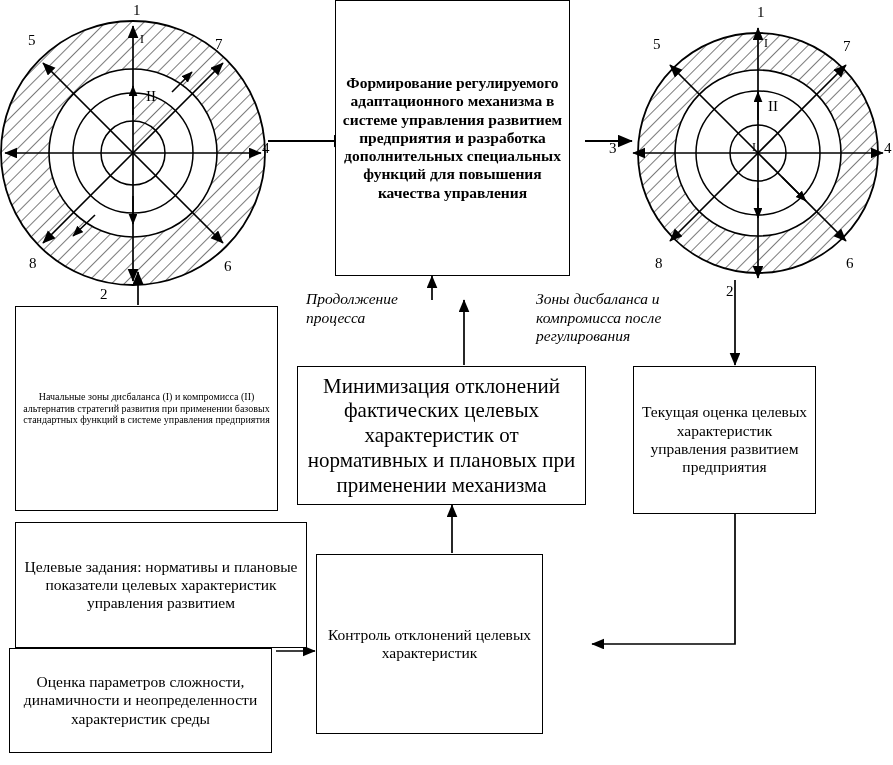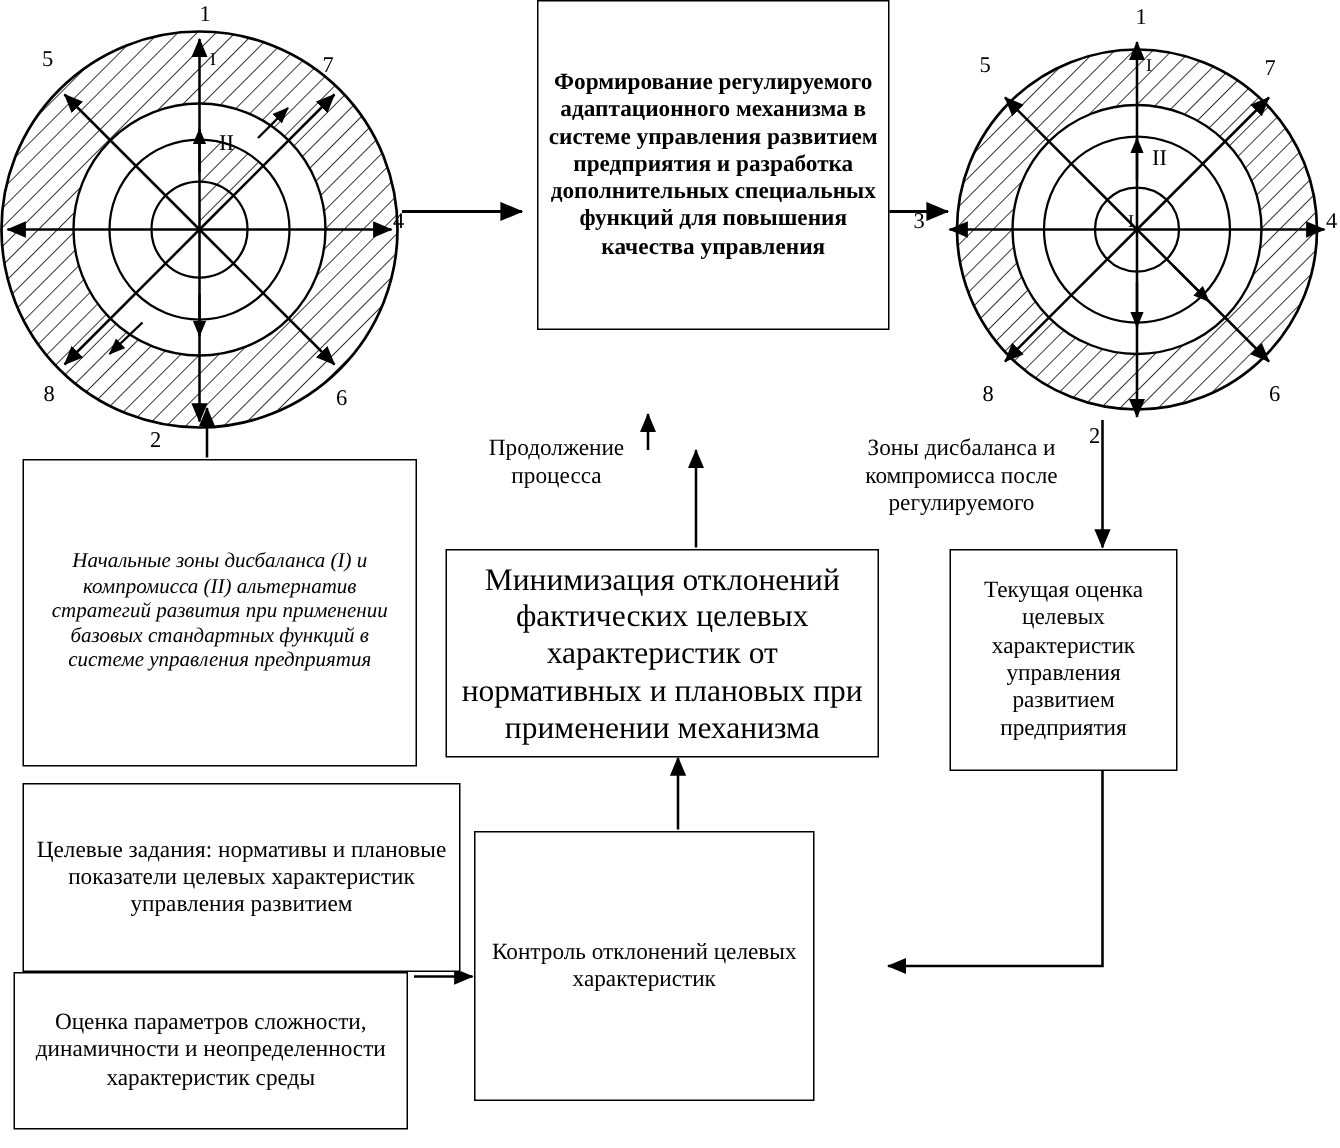--- a/index.html
+++ b/index.html
@@ -2,21 +2,21 @@
 <html><head>
 <meta charset="utf-8">
 <style>
   html,body{margin:0;padding:0;background:#fff;}
   body{font-family:"Liberation Serif", serif;color:#000;}
   #stage{position:relative;width:893px;height:765px;overflow:hidden;background:#fff;}
   .box{position:absolute;border:1.6px solid #000;background:#fff;box-sizing:border-box;
        display:flex;align-items:center;justify-content:center;text-align:center;}
   .box .txt{padding:2px 6px;line-height:1.18;}
   .bold{font-weight:bold;}
-  .lbl{position:absolute;text-align:center;line-height:1.2;}
+  .lbl{position:absolute;text-align:left;line-height:1.2;font-style:italic;}
   svg.overlay{position:absolute;left:0;top:0;width:893px;height:765px;pointer-events:none;}
   .num{position:absolute;font-size:15px;font-family:"Liberation Serif",serif;}
   .rom{position:absolute;font-size:15px;font-family:"Liberation Serif",serif;}
 </style>
 </head>
 <body>
 
 <div id="stage">
 
   <svg class="overlay" viewBox="0 0 893 765">
@@ -115,44 +115,44 @@
   <div class="num" style="left:609px;top:140px;">3</div>
   <div class="num" style="left:884px;top:140px;">4</div>
   <div class="num" style="left:653px;top:36px;">5</div>
   <div class="num" style="left:846px;top:255px;">6</div>
   <div class="num" style="left:843px;top:38px;">7</div>
   <div class="num" style="left:655px;top:255px;">8</div>
   <div class="rom" style="left:764px;top:36px;font-size:12px;">I</div>
   <div class="rom" style="left:768px;top:98px;">II</div>
   <div class="rom" style="left:752px;top:140px;font-size:12px;">I</div>
 
-  <div class="box" style="left:358px;top:0px;width:235px;height:220px;">
+  <div class="box" style="left:335px;top:0px;width:235px;height:276px;">
     <div class="txt bold" style="font-size:15.5px;">Формирование регулируемого адаптационного механизма в системе управления развитием предприятия и разработка дополнительных специальных функций для повышения качества управления</div>
   </div>
 
   <div class="box" style="left:15px;top:306px;width:263px;height:205px;">
-    <div class="txt" style="font-size:14px;font-style:italic;">Начальные зоны дисбаланса (I)  и компромисса (II) альтернатив стратегий развития при применении базовых стандартных функций в системе управления предприятия</div>
+    <div class="txt" style="font-size:10px;">Начальные зоны дисбаланса (I)  и компромисса (II) альтернатив стратегий развития при применении базовых стандартных функций в системе управления предприятия</div>
   </div>
 
   <div class="box" style="left:15px;top:522px;width:292px;height:126px;">
     <div class="txt" style="font-size:15.5px;">Целевые задания: нормативы и плановые показатели целевых характеристик управления развитием</div>
   </div>
 
   <div class="box" style="left:9px;top:648px;width:263px;height:105px;">
     <div class="txt" style="font-size:15.5px;">Оценка параметров сложности, динамичности и неопределенности характеристик среды</div>
   </div>
 
   <div class="box" style="left:316px;top:554px;width:227px;height:180px;">
     <div class="txt" style="font-size:15.5px;">Контроль отклонений целевых характеристик</div>
   </div>
 
   <div class="box" style="left:297px;top:366px;width:289px;height:139px;">
     <div class="txt" style="font-size:21px;">Минимизация отклонений фактических целевых характеристик от нормативных и плановых при применении механизма</div>
   </div>
 
-  <div class="box" style="left:633px;top:366px;width:152px;height:148px;justify-content:flex-end;">
+  <div class="box" style="left:633px;top:366px;width:183px;height:148px;justify-content:flex-end;">
     <div class="txt" style="font-size:15.5px;">Текущая оценка целевых характеристик управления развитием предприятия</div>
   </div>
 
   <div class="lbl" style="left:306px;top:290px;width:130px;font-size:15.5px;">Продолжение процесса</div>
-  <div class="lbl" style="left:536px;top:290px;width:210px;font-size:15.5px;">Зоны дисбаланса и компромисса после регулируемого</div>
+  <div class="lbl" style="left:536px;top:290px;width:210px;font-size:15.5px;">Зоны дисбаланса и компромисса после регулирования</div>
 
 </div>
 
 </body></html>

